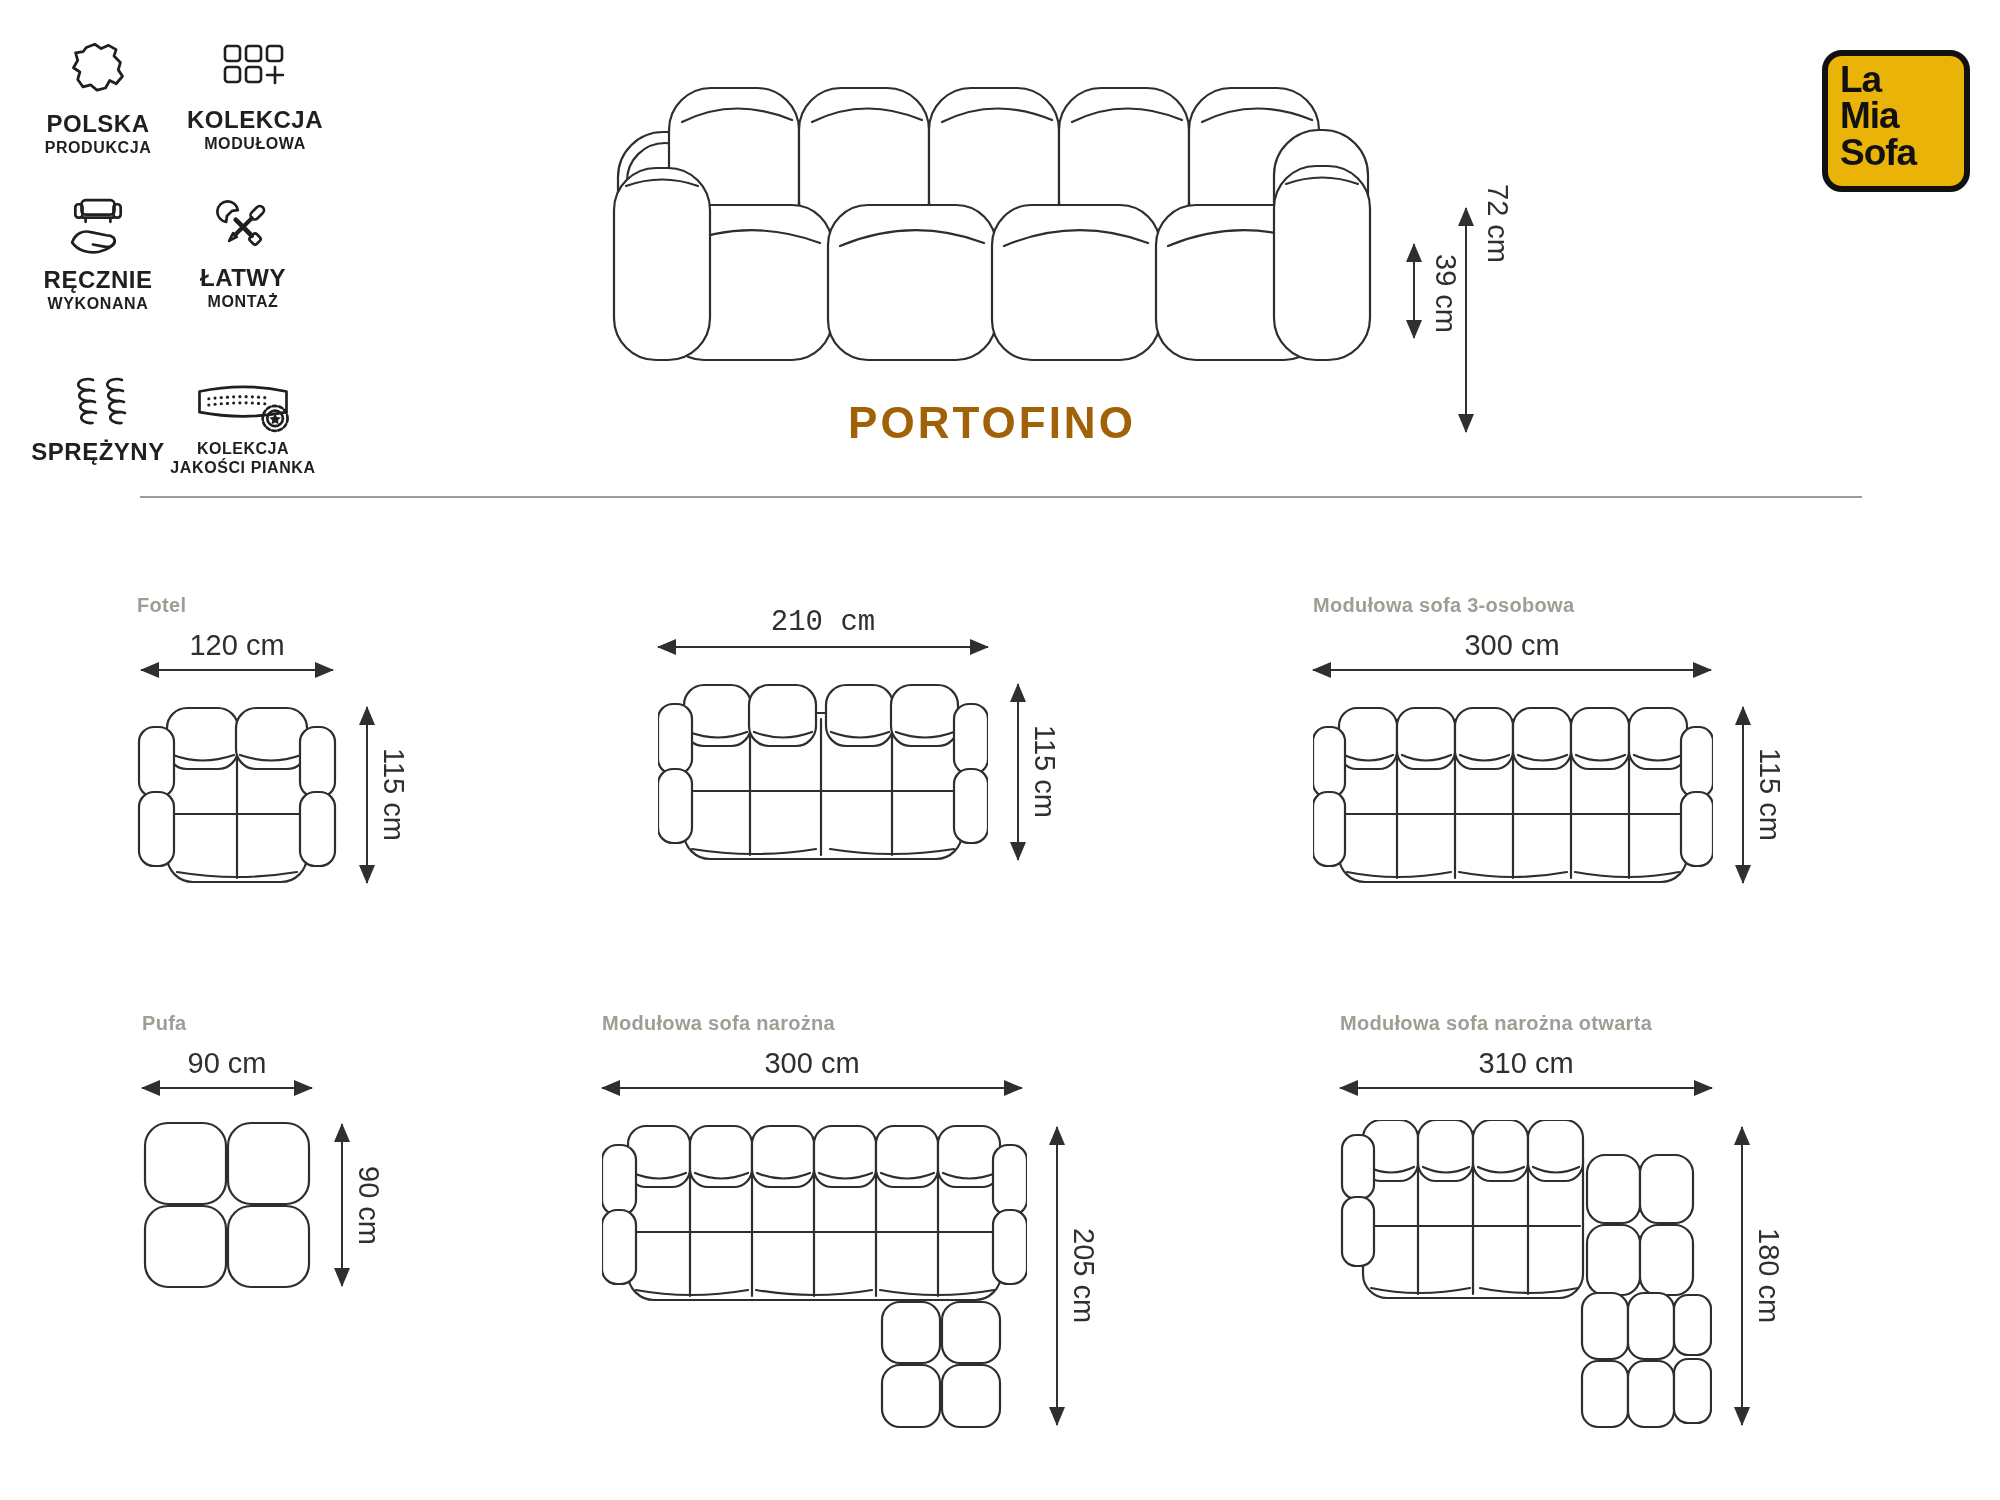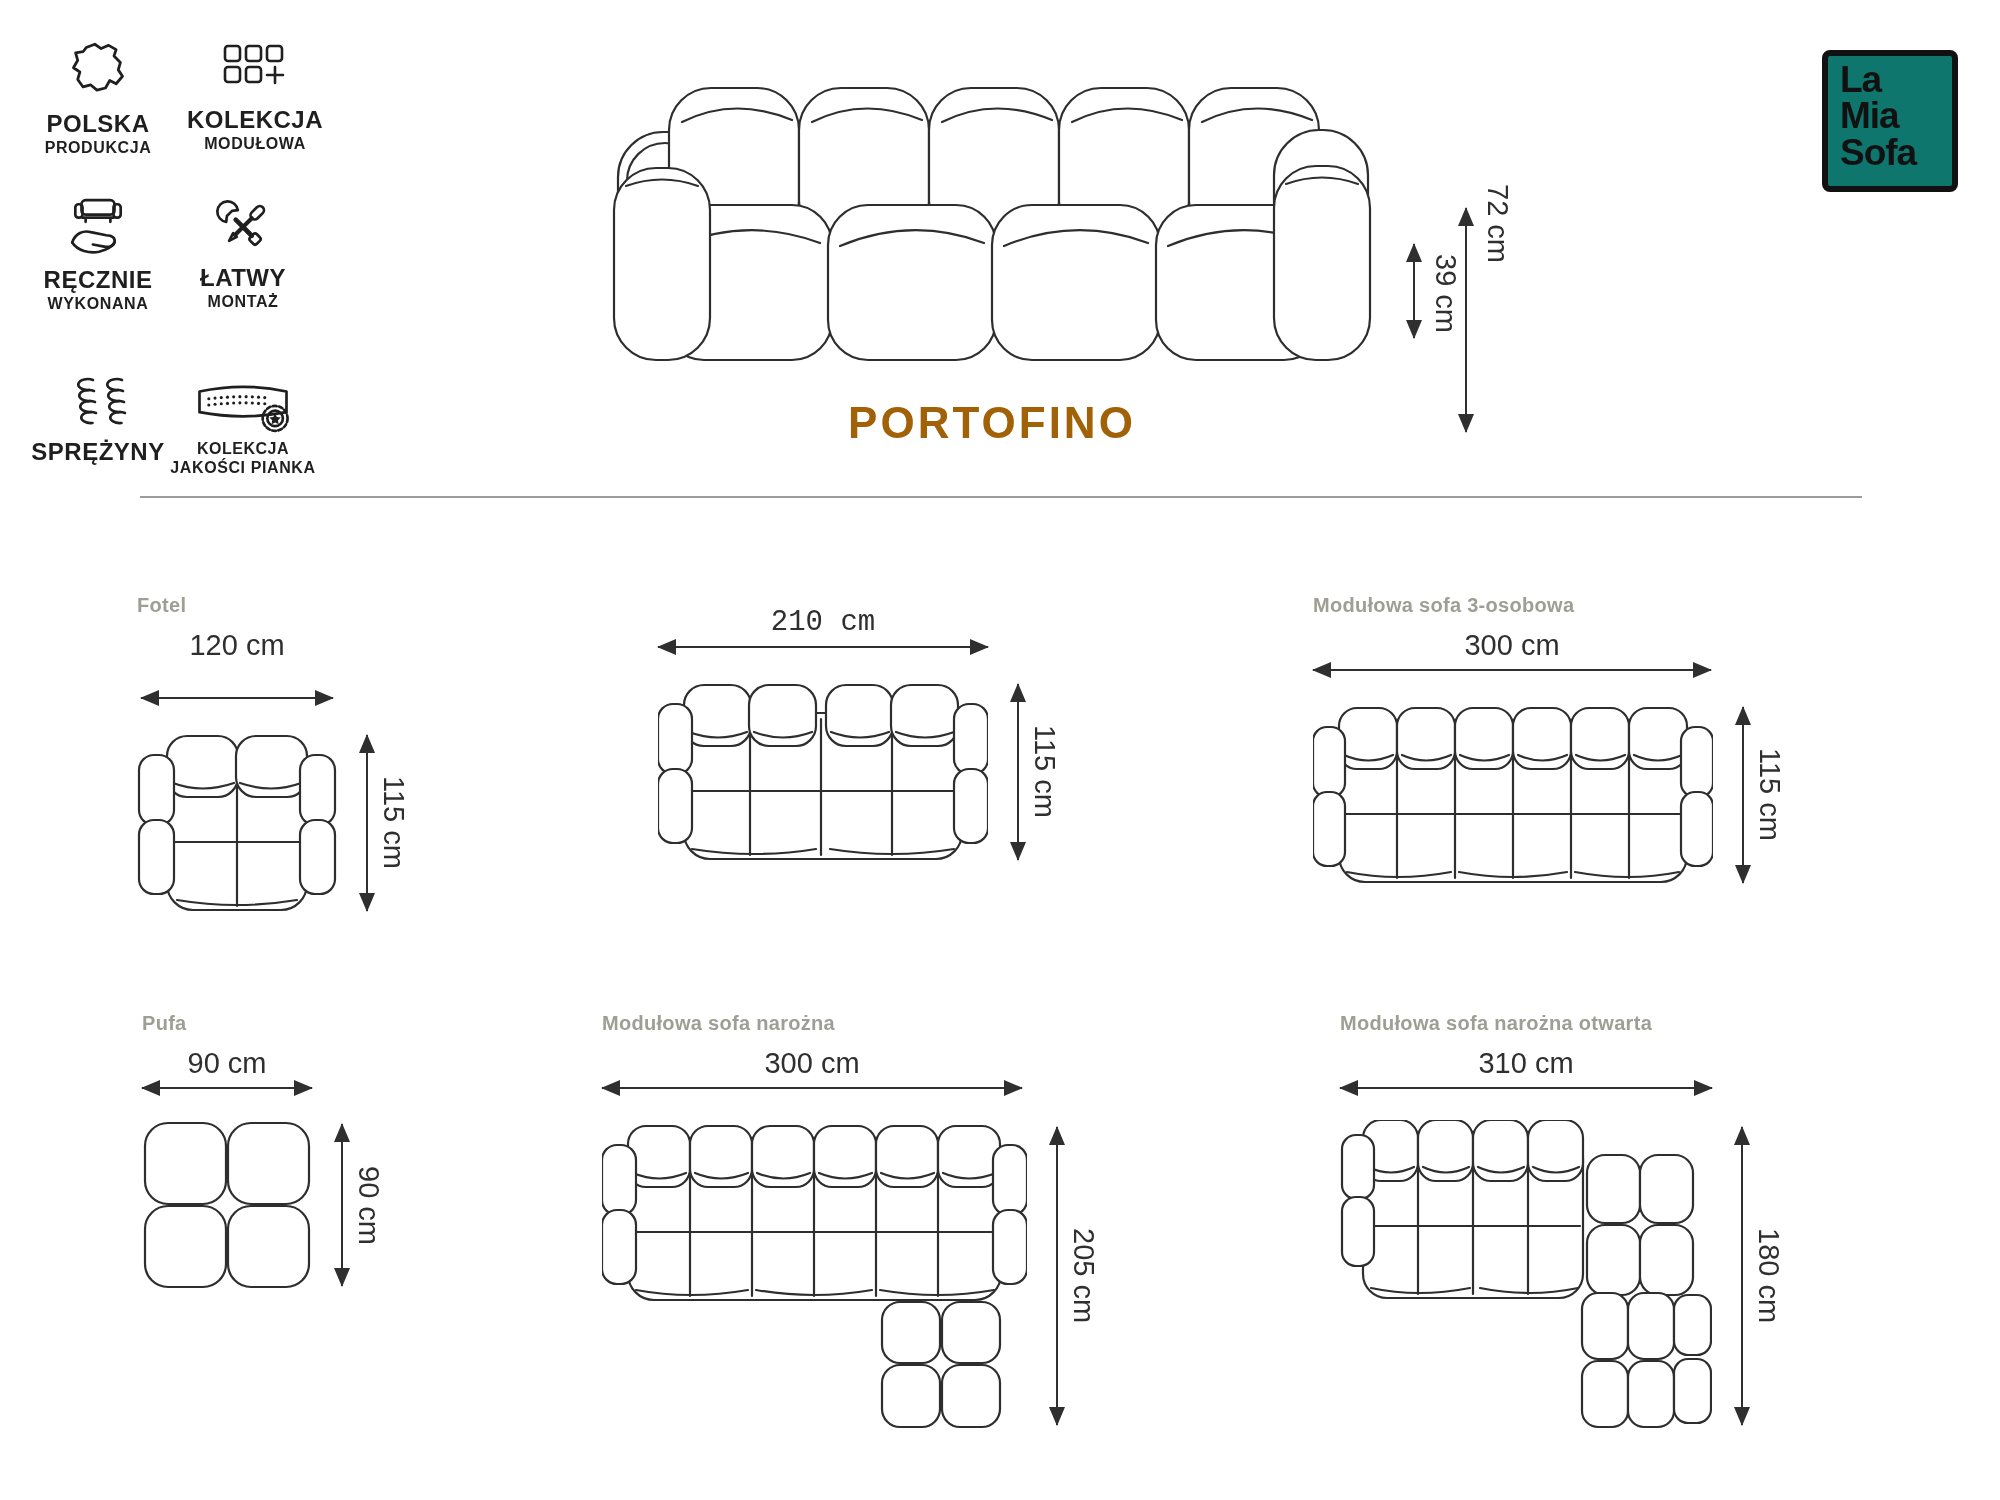--- a/index.html
+++ b/index.html
@@ -7,21 +7,21 @@
        font-family:"Liberation Sans","DejaVu Sans",sans-serif;color:#2e2e2e;}
   .abs{position:absolute;}
   
   .feature{position:absolute;display:flex;flex-direction:column;align-items:center;text-align:center;}
   .feature svg{display:block;}
   .f-title{font-size:24px;font-weight:700;letter-spacing:.5px;color:#1f1f1f;margin-top:6px;line-height:1.15;}
   .f-sub{font-size:16px;font-weight:700;letter-spacing:.6px;color:#1f1f1f;line-height:1.25;}
   .f-small .f-title{font-size:16px;margin-top:4px;}
   
   .logo{position:absolute;left:1822px;top:50px;width:112px;height:124px;
-        border:6px solid #111;border-radius:8px;padding:6px 0 0 12px;background:#0f766e;}
+        border:6px solid #111;border-radius:20px;padding:6px 12px 0 12px;background:#eab308;}
   .logo div{font-size:37px;font-weight:800;line-height:.98;color:#111;letter-spacing:-1px;}
   
   .product-title{position:absolute;left:612px;top:398px;width:760px;text-align:center;
                  font-size:44px;font-weight:700;letter-spacing:3px;color:#a16207;}
   
   .divider{position:absolute;left:140px;top:496px;width:1722px;height:2px;background:#9c9c9c;}
   
   .harrow{position:relative;height:2px;background:#2f2f2f;}
   .harrow::before{content:"";position:absolute;left:-1px;top:-7px;
       border-top:8px solid transparent;border-bottom:8px solid transparent;border-right:19px solid #2f2f2f;}
@@ -202,21 +202,21 @@
   <div class="varrow abs" style="left:60px;top:6px;height:224px;"></div>
   <div class="vtext abs" style="left:76px;top:76px;">72 cm</div>
 </div>
 
 <div class="product-title">PORTOFINO</div>
 
 <div class="divider"></div>
 
 <div class="variant" style="left:137px;top:594px;">
   <div class="v-label">Fotel</div>
-  <div class="dim-w" style="width:192px;margin-left:4px;gap:28px;">
+  <div class="dim-w" style="width:192px;margin-left:4px;">
     <div class="dim-txt">120 cm</div>
     <div class="harrow" style="width:192px;"></div>
   </div>
   <div class="v-body">
     <svg width="200" height="185" viewBox="0 0 200 185">
       <rect class="fl" x="30" y="34" width="140" height="146" rx="26"></rect>
       <path class="ln" d="M100 40 V176 M33 112 H167 M40 170 Q100 180 160 170"></path>
       <rect class="fl" x="30" y="6" width="71" height="61" rx="20"></rect>
       <rect class="fl" x="99" y="6" width="71" height="61" rx="20"></rect>
       <path class="ln" d="M36 53 Q65 64 97 53 M103 53 Q135 64 164 53"></path>

